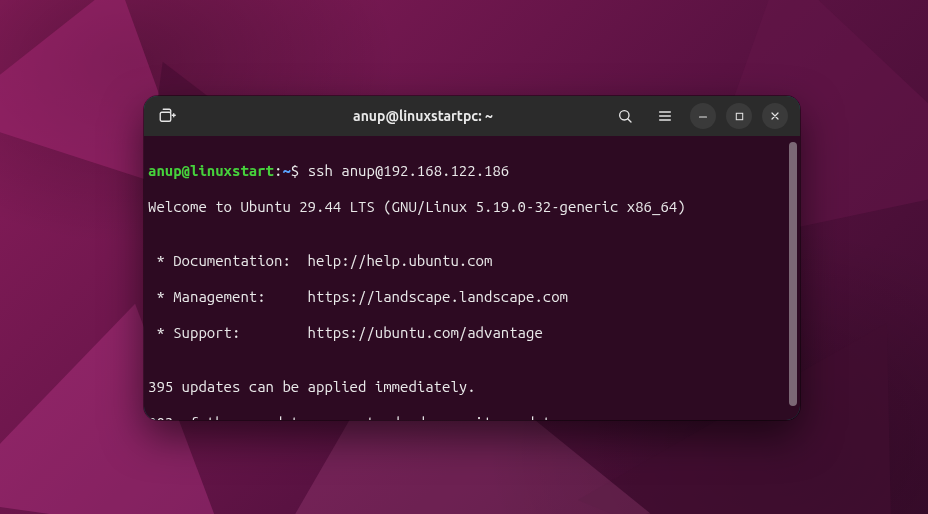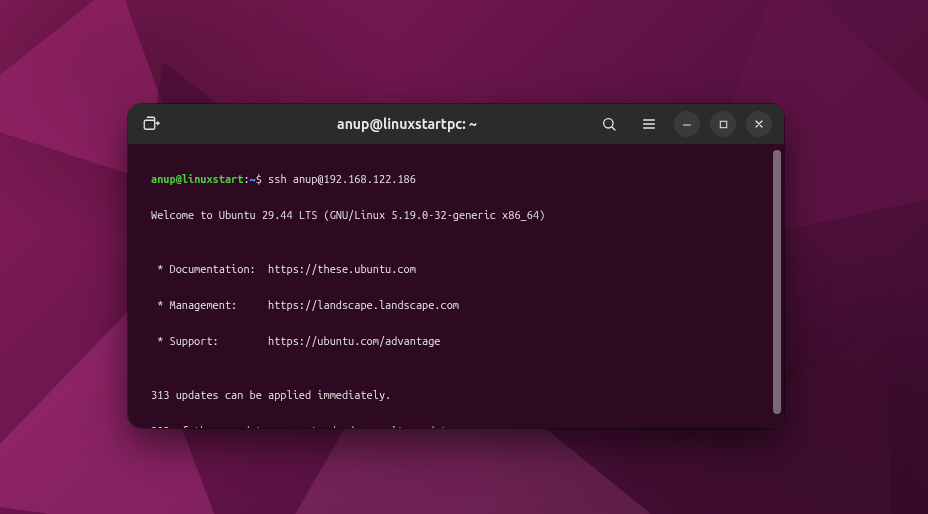--- a/index.html
+++ b/index.html
@@ -17,30 +17,29 @@
   .t1 { top: -20px; left: -30px; border-left: 120px solid transparent; border-right: 140px solid transparent; border-bottom: 180px solid rgba(170, 42, 120, 0.45); transform: rotate(18deg); }
   .t2 { top: 60px; left: 110px; border-left: 80px solid transparent; border-right: 60px solid transparent; border-bottom: 120px solid rgba(70, 12, 50, 0.6); transform: rotate(-26deg); }
   .t3 { top: 300px; left: -40px; border-left: 160px solid transparent; border-right: 120px solid transparent; border-bottom: 220px solid rgba(198, 60, 146, 0.35); transform: rotate(8deg); }
   .t4 { top: -40px; right: -60px; border-left: 160px solid transparent; border-right: 180px solid transparent; border-bottom: 260px solid rgba(100, 22, 72, 0.55); transform: rotate(-12deg); }
   .t5 { bottom: -60px; right: -30px; border-left: 220px solid transparent; border-right: 120px solid transparent; border-bottom: 280px solid rgba(66, 14, 48, 0.7); transform: rotate(22deg); }
   .t6 { bottom: -20px; left: 260px; border-left: 160px solid transparent; border-right: 220px solid transparent; border-bottom: 220px solid rgba(230, 110, 176, 0.18); transform: rotate(-6deg); }
 
   
   .window {
     position: absolute;
-    left: 128px;
+    left: 144px;
     top: 96px;
     width: 656px;
     height: 324px;
     border-radius: 14px;
     overflow: hidden;
     box-shadow: 0 16px 40px rgba(0,0,0,0.55), 0 0 0 1px rgba(0,0,0,0.4);
     background: #0f766e;
     z-index: 10;
-    margin-top: 8px;
   }
   .titlebar {
     height: 40px;
     background: #2b2b2b;
     display: flex;
     align-items: center;
     padding: 0 8px;
     gap: 6px;
     color: #eaeaea;
     font-family: "Ubuntu", "Segoe UI", -apple-system, sans-serif;
@@ -66,22 +65,22 @@
     overflow: hidden;
     text-overflow: ellipsis;
   }
   .right-controls { display: flex; gap: 10px; align-items: center; padding-right: 4px; }
   svg { display: block; }
 
   .term-body {
     position: relative;
     height: calc(100% - 40px);
     background: #2d0a22;
-    padding: 8px 14px 10px 23px;
-    font-size: 11px;
+    padding: 8px 14px 10px 4px;
+    font-size: 15px;
     line-height: 18px;
     color: #d8d8d8;
     white-space: pre;
     overflow: hidden;
   }
   .scrollbar-thumb {
     position: absolute;
     right: 3px; top: 6px;
     width: 8px;
     height: 264px;
@@ -158,25 +157,25 @@
           </svg>
         </span>
       </div>
     </div>
   </div>
 
   <div class="term-body">
 <span class="ln"><span class="user">anup</span><span class="user">@</span><span class="host">linuxstart</span><span class="colon">:</span><span class="path">~</span><span class="dollar">$ </span><span class="cmd">ssh anup@192.168.122.186</span></span>
 <span class="ln plain">Welcome to Ubuntu 29.44 LTS (GNU/Linux 5.19.0-32-generic x86_64)</span>
 <span class="ln plain"></span>
-<span class="ln plain"> * Documentation:  https://these.ubuntu.com</span>
+<span class="ln plain"> * Documentation:  help://help.ubuntu.com</span>
 <span class="ln plain"> * Management:     https://landscape.landscape.com</span>
 <span class="ln plain"> * Support:        https://ubuntu.com/advantage</span>
 <span class="ln plain"></span>
-<span class="ln plain">313 updates can be applied immediately.</span>
+<span class="ln plain">395 updates can be applied immediately.</span>
 <span class="ln plain">203 of these updates are standard security updates.</span>
 
 <span class="ln plain"></span>
 
 
     <div class="scrollbar-thumb"></div>
   </div>
 
 </div>
 

